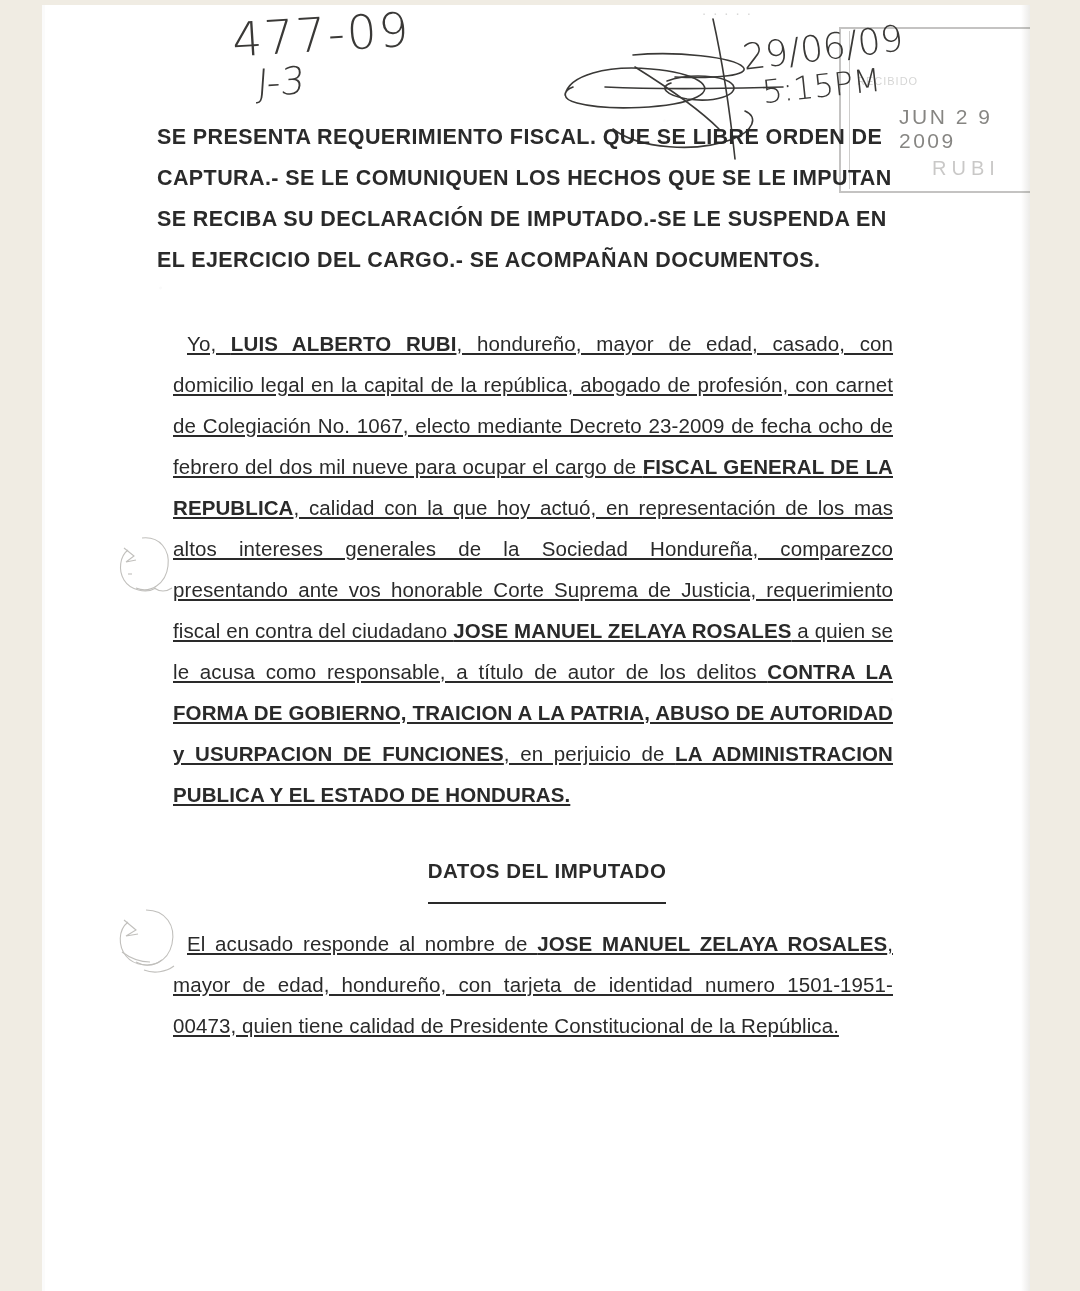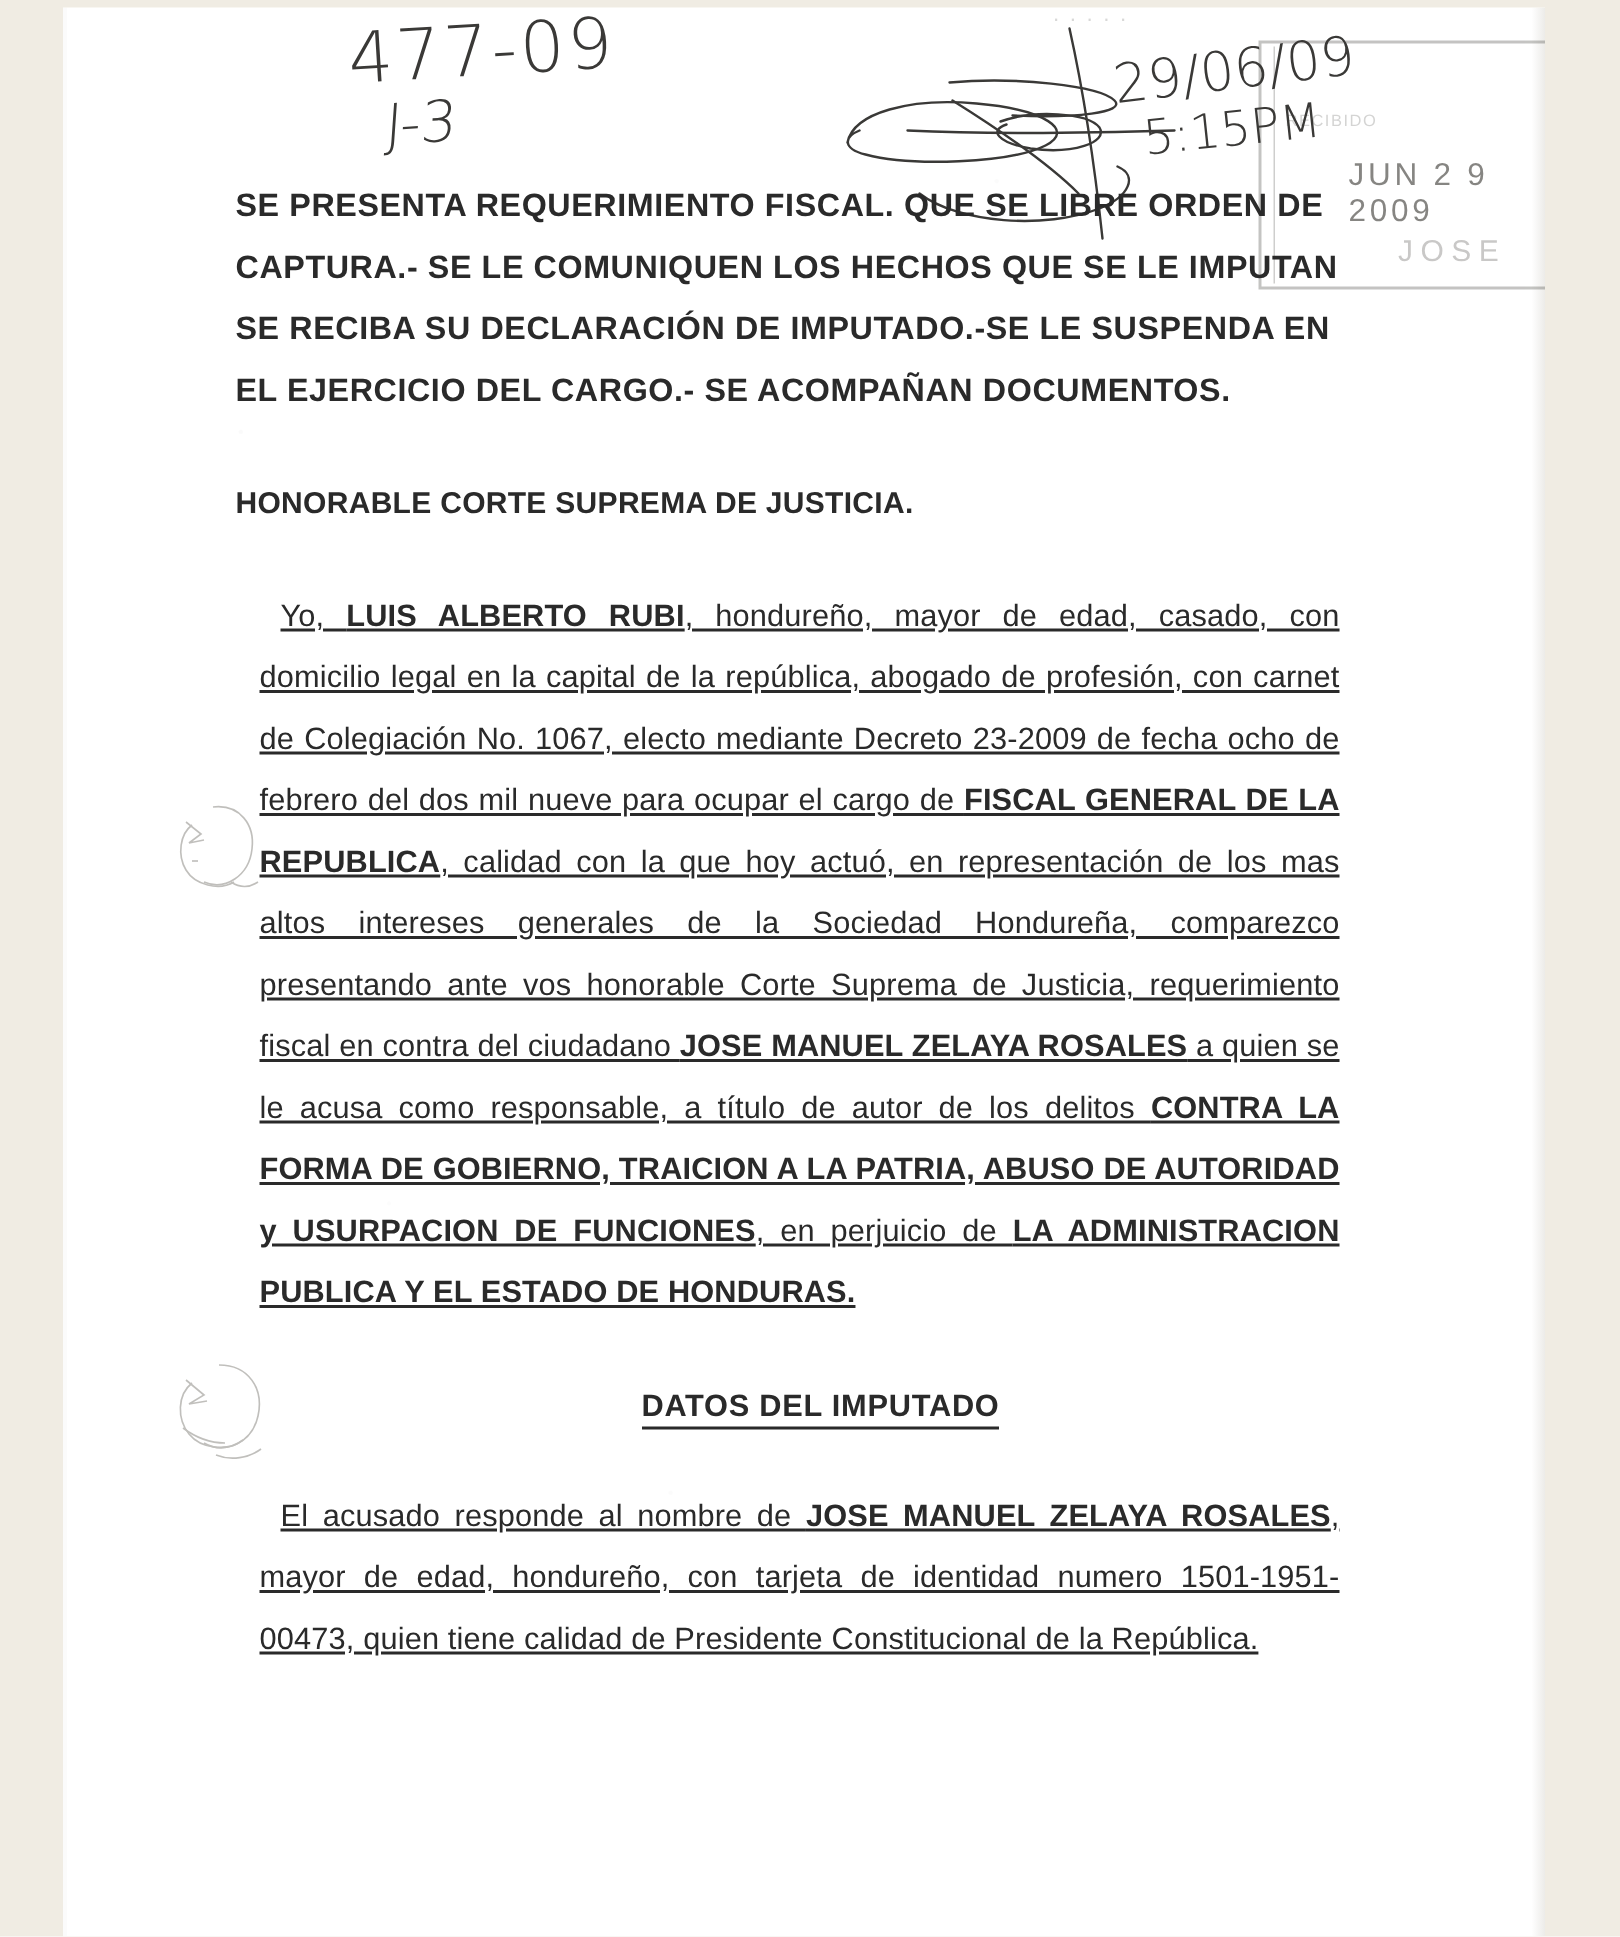--- a/index.html
+++ b/index.html
@@ -145,21 +145,21 @@
   .b{font-weight:bold;}
   .section-title{
     margin-top:44px;
     text-align:center;
     font-size:20.5px;
     font-weight:bold;
     letter-spacing:.5px;
   }
   .section-title span{
     border-bottom:2px solid #2a2a2a;
-    padding-bottom:2px;
+    padding-bottom:20px;
     margin-left:28px;
   }
 </style>
 </head>
 <body>
 
 <div id="page-sheet">
 
   <div id="scan-noise"></div>
   <div id="right-edge-shadow"></div>
@@ -167,21 +167,21 @@
   <div class="ink" id="faint-top-line">.....</div>
 
   <div class="ink" id="hand-filenum">477-09</div>
   <div class="ink" id="hand-section">J-3</div>
   <div class="ink" id="hand-date">29/06/09</div>
   <div class="ink" id="hand-time">5:15PM</div>
 
   <div id="stamp-box"></div>
   <div class="ink" id="stamp-top-ghost">RECIBIDO</div>
   <div class="ink" id="stamp-date">JUN 2 9 2009</div>
-  <div class="ink" id="stamp-bottom-ghost">JOSE</div>
+  <div class="ink" id="stamp-bottom-ghost">RUBI</div>
 
   <svg id="signature-svg" width="260" height="150" viewBox="0 0 260 150">
     <g fill="none" stroke="#3a3937" stroke-width="1.6" stroke-linecap="round">
       <path d="M18 78 C22 58, 60 48, 104 52 C150 56, 170 70, 150 80 C126 92, 60 94, 30 86 C14 82, 16 74, 26 70"></path>
       <path d="M86 38 C130 34, 186 40, 196 50 C204 58, 170 62, 128 60"></path>
       <path d="M66 112 C92 132, 150 136, 186 122 C206 114, 212 100, 198 94"></path>
       <path d="M120 64 C142 56, 178 58, 186 68 C192 78, 168 86, 140 82 C118 78, 112 70, 124 66"></path>
       <path d="M166 2 C174 38, 182 86, 188 142"></path>
       <path d="M58 70 C100 72, 170 72, 236 70"></path>
       <path d="M88 50 C120 70, 152 92, 172 112"></path>
@@ -204,21 +204,20 @@
       <path d="M20 20 L32 30 L22 36 L34 34"></path>
       <path d="M18 52 C26 58, 36 62, 46 62"></path>
       <path d="M40 70 C50 74, 62 72, 70 66"></path>
     </g>
   </svg>
 
   <div id="doc-body">
 
     <div class="head-block">SE PRESENTA REQUERIMIENTO FISCAL. QUE SE LIBRE ORDEN DE CAPTURA.- SE LE COMUNIQUEN LOS HECHOS QUE SE LE IMPUTAN SE RECIBA SU DECLARACIÓN DE IMPUTADO.-SE LE SUSPENDA EN EL EJERCICIO DEL CARGO.- SE ACOMPAÑAN DOCUMENTOS.</div>
 
-    <div class="addressee">HONORABLE CORTE SUPREMA DE JUSTICIA.</div>
 
     <p class="para" id="para-main"><span>Yo, </span><span class="b">LUIS ALBERTO RUBI</span><span>, hondureño, mayor de edad, casado, con domicilio legal en la capital de la república, abogado de profesión, con carnet de Colegiación No. 1067, electo mediante Decreto 23-2009 de fecha ocho de febrero del dos mil nueve para ocupar el cargo de </span><span class="b">FISCAL GENERAL DE LA REPUBLICA</span><span>, calidad con la que hoy actuó, en representación de los mas altos intereses generales de la Sociedad Hondureña, comparezco presentando ante vos honorable Corte Suprema de Justicia, requerimiento fiscal en contra del ciudadano </span><span class="b">JOSE MANUEL ZELAYA ROSALES</span><span> a quien se le acusa como responsable, a título de autor de los delitos </span><span class="b">CONTRA LA FORMA DE GOBIERNO, TRAICION A LA PATRIA, ABUSO DE AUTORIDAD y USURPACION DE FUNCIONES</span><span>, en perjuicio de  </span><span class="b">LA ADMINISTRACION PUBLICA Y EL ESTADO DE HONDURAS.</span></p>
 
     <div class="section-title"><span>DATOS DEL IMPUTADO</span></div>
 
     <p class="para" id="para-accused"><span>El acusado responde al nombre de </span><span class="b">JOSE MANUEL ZELAYA ROSALES</span><span>, mayor de edad, hondureño, con tarjeta de identidad numero 1501-1951-00473, quien tiene calidad de Presidente Constitucional de la República.</span></p>
 
   </div>
 </div>
 

